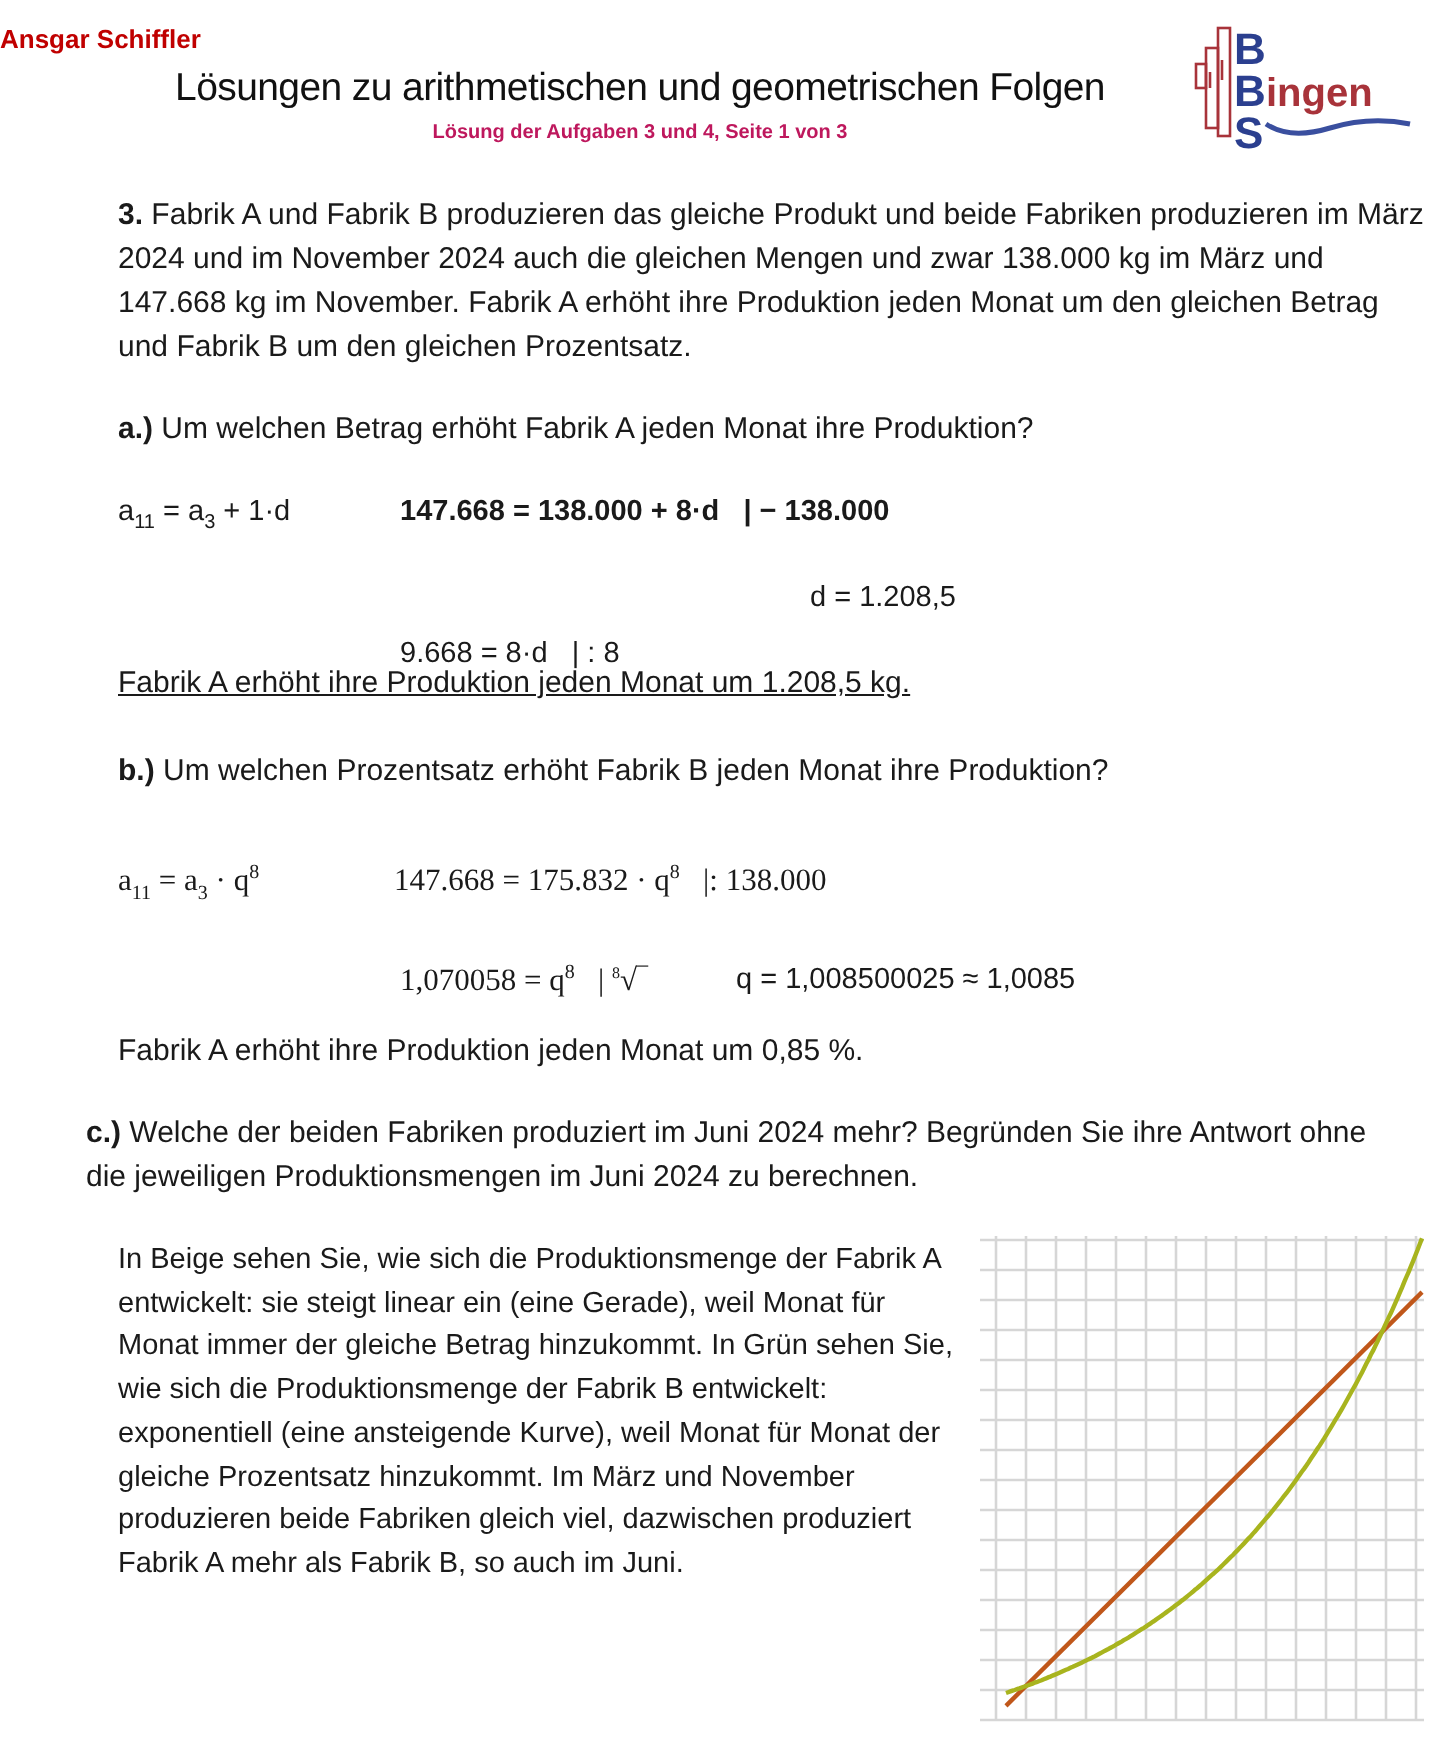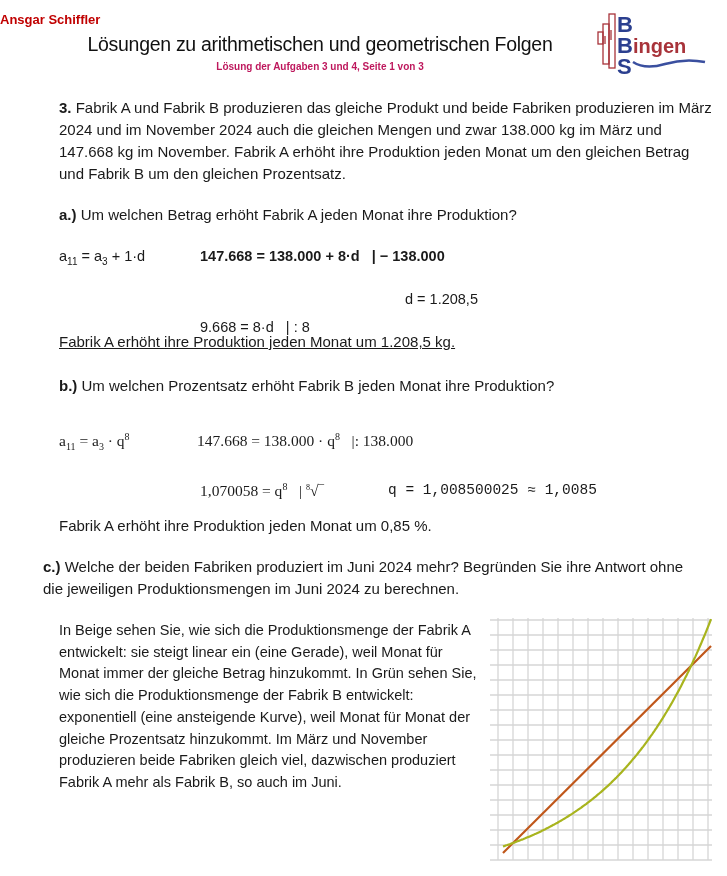--- a/index.html
+++ b/index.html
@@ -49,23 +49,23 @@
 
 <div class="abs p q" style="left:59px;top:204px;"><b>a.)</b><span> Um welchen  Betrag erhöht Fabrik A jeden Monat ihre Produktion?</span></div>
 <div class="abs math" style="left:59px;top:248px;"><span>a</span><sub>11</sub><span> = a</span><sub>3</sub><span> + 1·d</span></div>
 <div class="abs math" style="left:200px;top:248px;white-space:pre;font-weight:bold;">147.668 = 138.000 + 8·d   | − 138.000</div>
 <div class="abs math" style="left:200px;top:291px;white-space:pre;margin-top:28px;">9.668 = 8·d   | : 8</div>
 <div class="abs math" style="left:388px;top:291px;margin-left:17px;">d = 1.208,5</div>
 <div class="abs p" style="left:59px;top:331px;text-decoration:underline;">Fabrik A erhöht ihre Produktion jeden Monat um 1.208,5 kg.</div>
 
 <div class="abs p q" style="left:59px;top:375px;"><b>b.)</b><span> Um welchen  Prozentsatz erhöht Fabrik B jeden Monat ihre Produktion?</span></div>
 <div class="abs serif" style="left:59px;top:431px;"><span>a</span><sub>11</sub><span> = a</span><sub>3</sub><span> · q</span><sup>8</sup></div>
-<div class="abs serif" style="left:197px;top:431px;white-space:pre;"><span>147.668 = 138.000 · q</span><sup>8</sup><span>   |: 138.000</span></div>
+<div class="abs serif" style="left:197px;top:431px;white-space:pre;"><span>147.668 = 175.832 · q</span><sup>8</sup><span>   |: 138.000</span></div>
 <div class="abs serif" style="left:200px;top:481px;white-space:pre;"><span>1,070058 = q</span><sup>8</sup><span>   | </span><sup style="font-size:8px;">8</sup><span>√‾</span></div>
-<div class="abs math" style="left:388px;top:482px;font-family:Liberation Mono, monospace;">q = 1,008500025 ≈ 1,0085</div>
+<div class="abs math" style="left:368px;top:482px;">q = 1,008500025 ≈ 1,0085</div>
 <div class="abs p" style="left:59px;top:515px;">Fabrik A erhöht ihre Produktion jeden Monat um 0,85 %.</div>
 
 <div class="abs p q" style="left:43px;top:556px;width:660px;white-space:normal;"><b>c.)</b><span> Welche der beiden Fabriken produziert im Juni 2024 mehr? Begründen Sie ihre Antwort ohne die jeweiligen Produktionsmengen im Juni 2024 zu berechnen.</span></div>
 <div id="desc" class="abs">In Beige sehen Sie, wie sich die Produktionsmenge der Fabrik A entwickelt: sie steigt linear ein (eine Gerade), weil Monat für Monat immer der gleiche Betrag hinzukommt. In Grün sehen Sie, wie sich die Produktionsmenge der Fabrik B entwickelt: exponentiell (eine ansteigende Kurve), weil Monat für Monat der gleiche Prozentsatz hinzukommt. Im März und November produzieren beide Fabriken gleich viel, dazwischen produziert Fabrik A mehr als Fabrik B, so auch im Juni.</div>
 
 <svg id="graph" class="abs" viewBox="0 0 247 266">
   <g id="grid">
       <line x1="18" x2="18" y1="8" y2="250" stroke="#d6d6d6" stroke-width="1.3"></line>
       <line x1="33" x2="33" y1="8" y2="250" stroke="#d6d6d6" stroke-width="1.3"></line>
       <line x1="48" x2="48" y1="8" y2="250" stroke="#d6d6d6" stroke-width="1.3"></line>

